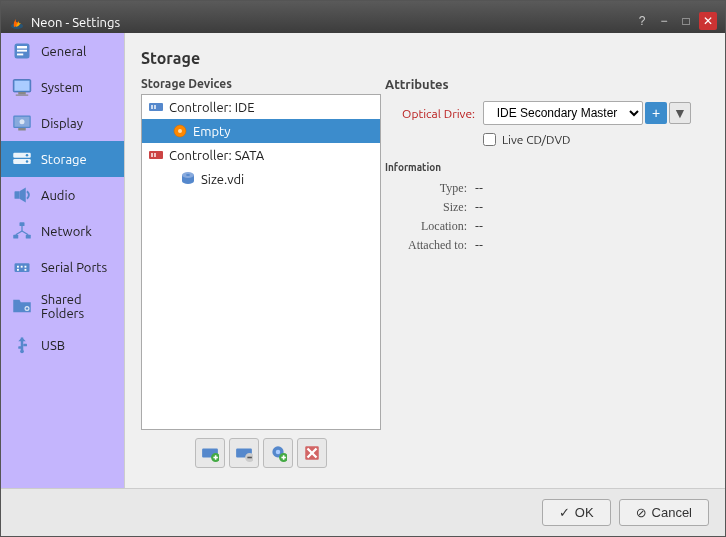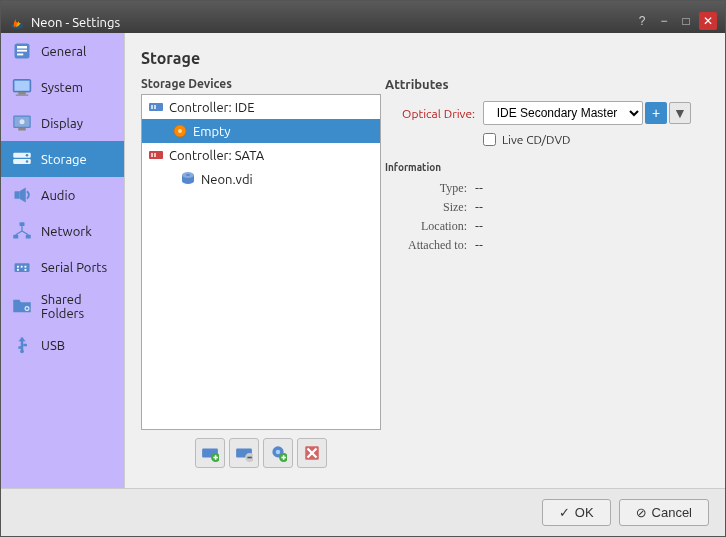--- a/index.html
+++ b/index.html
@@ -532,21 +532,21 @@
 
             <div class="tree-item indent-2">
               <div class="tree-icon">
                 <svg viewBox="0 0 16 16" width="16" height="16">
                   <ellipse cx="8" cy="10" rx="6" ry="3" fill="#5588cc"></ellipse>
                   <rect x="2" y="4" width="12" height="6" fill="#5588cc"></rect>
                   <ellipse cx="8" cy="4" rx="6" ry="3" fill="#88aadd"></ellipse>
                   <ellipse cx="8" cy="4" rx="2" ry="1" fill="#5588cc"></ellipse>
                 </svg>
               </div>
-              <span>Neon.vdi</span>
+              <span>Size.vdi</span>
             </div>
 
           </div>
 
           <div class="storage-toolbar">
             <button class="storage-toolbar-btn" title="Add Controller">
               <svg viewBox="0 0 16 16" width="18" height="18">
                 <rect x="1" y="4" width="14" height="8" rx="1" fill="#5588cc"></rect>
                 <circle cx="13" cy="12" r="4" fill="#44aa44"></circle>
                 <rect x="11" y="11.3" width="4" height="1.4" fill="white"></rect>

